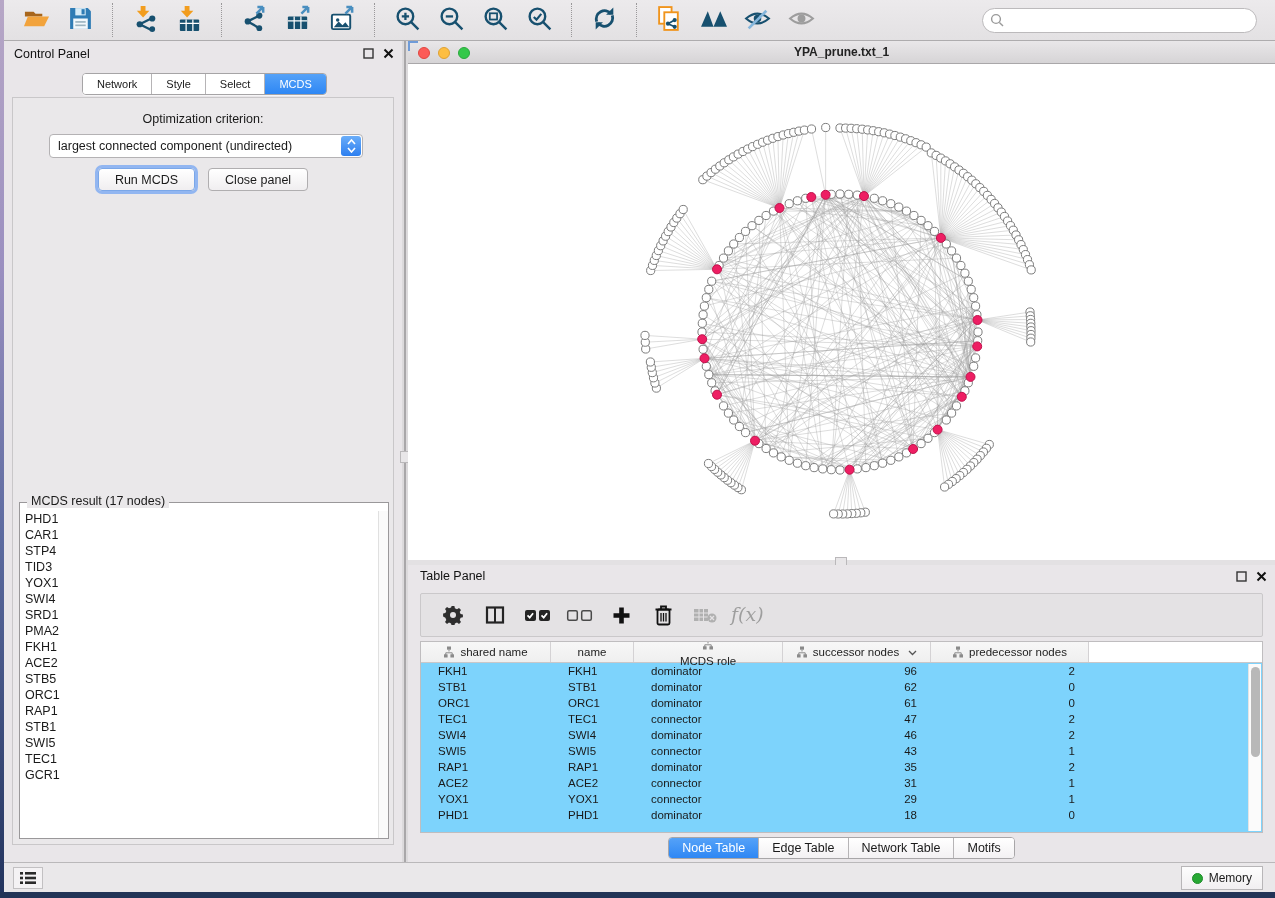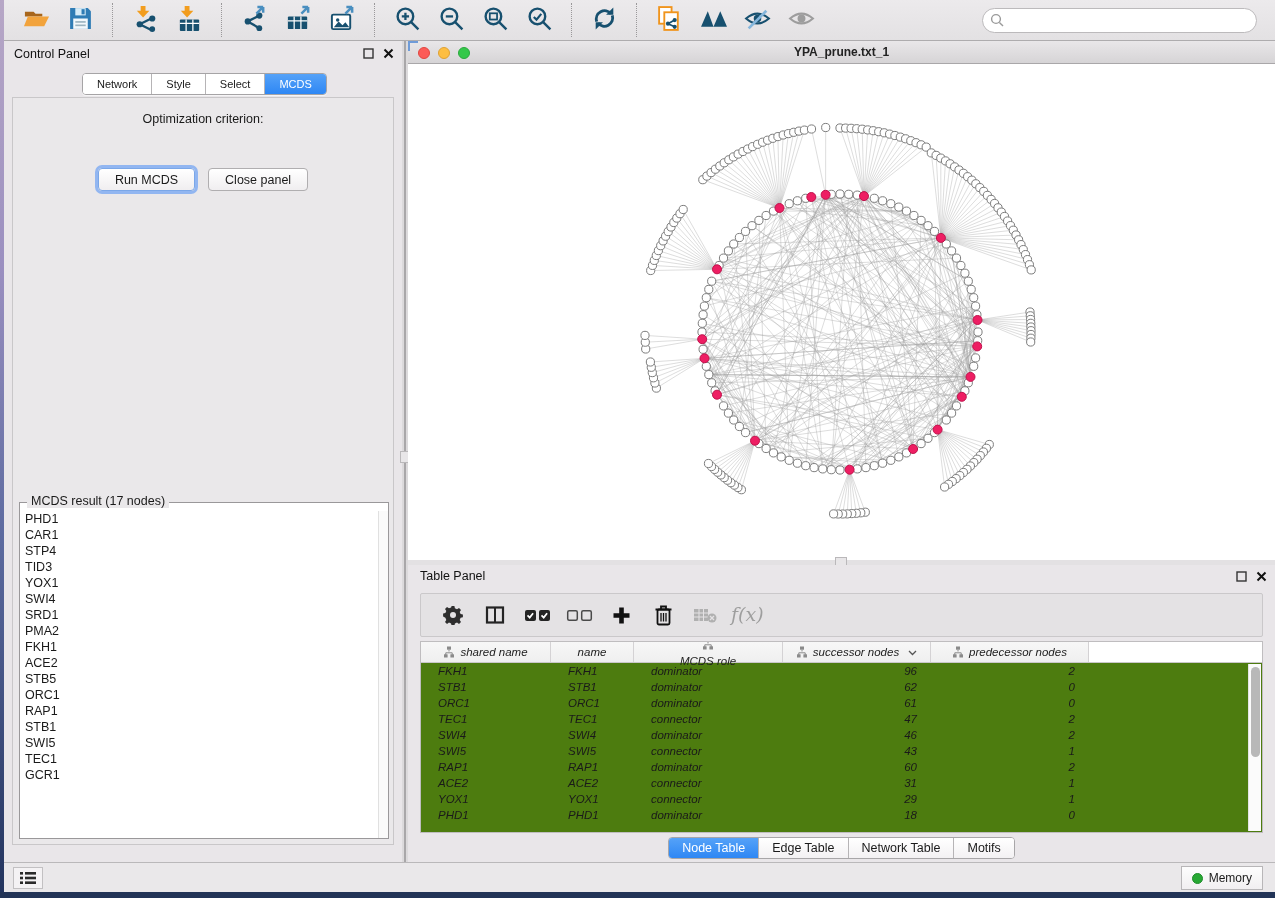--- a/index.html
+++ b/index.html
@@ -95,22 +95,22 @@
   
   .table-panel { position:absolute; left:408px; top:565px; width:867px; height:297px; background:#e9e6e9; }
   .tp-header { position:absolute; left:0; top:0; width:100%; height:22px; }
   .tp-title { font-size:12.5px; padding:4px 0 0 12px; color:#111; }
   .tp-toolbar { position:absolute; left:12px; top:28px; width:843px; height:44px;
     background:#e4e2e4; border:1px solid #cac8ca; border-radius:2px; display:flex; align-items:center;
     padding-left:13px; gap:4px; }
   .tpt-btn { width:38px; height:36px; display:flex; align-items:center; justify-content:center; cursor:default; }
   .tpt-btn svg { display:block; }
 
-  .node-table { position:absolute; left:12px; top:76px; width:843px; height:192px; background:#4d7c0f;
-    border:1px solid #bfbdbf; overflow:hidden;font-style:italic; }
+  .node-table { position:absolute; left:12px; top:76px; width:843px; height:192px; background:#7dd3fc;
+    border:1px solid #bfbdbf; overflow:hidden; }
   .nt-header { display:flex; height:21px; background:linear-gradient(#f7f7f7,#efefef);
     border-bottom:1px solid #c9c7c9; }
   .nt-hcell { display:flex; align-items:center; justify-content:center; gap:5px; font-size:11.5px;
     color:#222; border-right:1px solid #d4d2d4; height:100%; cursor:default; }
   .nt-hcell .tree-ico { width:12px; height:12px; }
   .nt-hcell.filler { flex:1; border-right:none; background:#fff; }
   .nt-body { position:absolute; left:0; top:21px; right:14px; bottom:0; overflow:hidden; }
   .nt-row { display:flex; height:16px; align-items:center; cursor:default; }
   .nt-cell { font-size:11.5px; white-space:nowrap; overflow:hidden; }
   .nt-cell.left { text-align:left; padding-left:17px; }
@@ -331,20 +331,31 @@
     </div>
     <div class="cp-tabs" id="cp-tabs">
         <div class="cp-tab">Network</div>
         <div class="cp-tab">Style</div>
         <div class="cp-tab">Select</div>
         <div class="cp-tab active">MCDS</div>
       </div>
 
     <div class="cp-sub">
       <div class="opt-label">Optimization criterion:</div>
+      <div class="criterion">
+        <span>largest connected component (undirected)</span>
+        <span class="stepper">
+          <svg viewBox="0 0 9 6">
+              <path d="M1 5l3.5-4L8 5" fill="none" stroke="#fff" stroke-width="1.6"></path>
+            </svg>
+          <svg viewBox="0 0 9 6">
+              <path d="M1 1l3.5 4L8 1" fill="none" stroke="#fff" stroke-width="1.6"></path>
+            </svg>
+        </span>
+      </div>
       <div class="btn-row">
         <button class="mac-btn focus-ring">Run MCDS</button>
         <button class="mac-btn">Close panel</button>
       </div>
 
       <div class="mcds-group">
         <div class="mcds-box"></div>
         <div class="mcds-legend">MCDS result (17 nodes)</div>
         <ul class="mcds-list" id="mcds-list">
             <li>PHD1</li>
@@ -801,21 +812,21 @@
             <div class="nt-cell left" style="width: 130px;">SWI5</div>
             <div class="nt-cell left" style="width: 83px;">SWI5</div>
             <div class="nt-cell left" style="width: 149px;">connector</div>
             <div class="nt-cell num" style="width: 148px;">43</div>
             <div class="nt-cell num" style="width: 158px;">1</div>
           </div>
           <div class="nt-row">
             <div class="nt-cell left" style="width: 130px;">RAP1</div>
             <div class="nt-cell left" style="width: 83px;">RAP1</div>
             <div class="nt-cell left" style="width: 149px;">dominator</div>
-            <div class="nt-cell num" style="width: 148px;">60</div>
+            <div class="nt-cell num" style="width: 148px;">35</div>
             <div class="nt-cell num" style="width: 158px;">2</div>
           </div>
           <div class="nt-row">
             <div class="nt-cell left" style="width: 130px;">ACE2</div>
             <div class="nt-cell left" style="width: 83px;">ACE2</div>
             <div class="nt-cell left" style="width: 149px;">connector</div>
             <div class="nt-cell num" style="width: 148px;">31</div>
             <div class="nt-cell num" style="width: 158px;">1</div>
           </div>
           <div class="nt-row">

